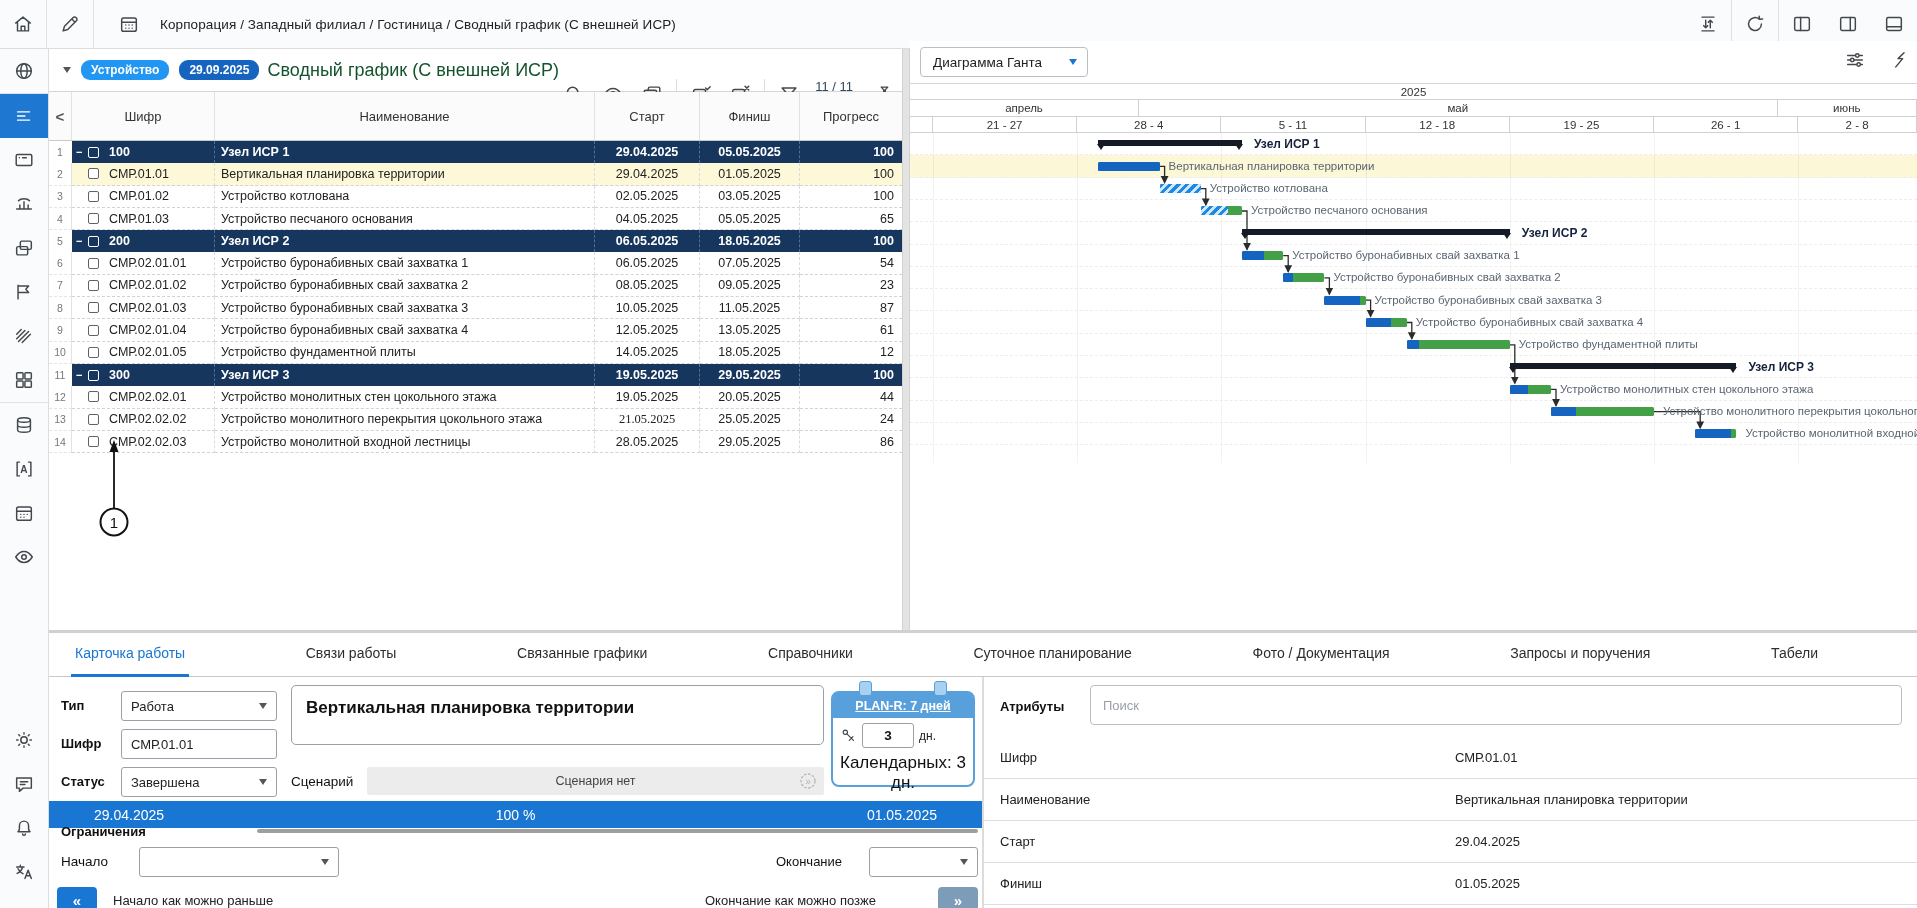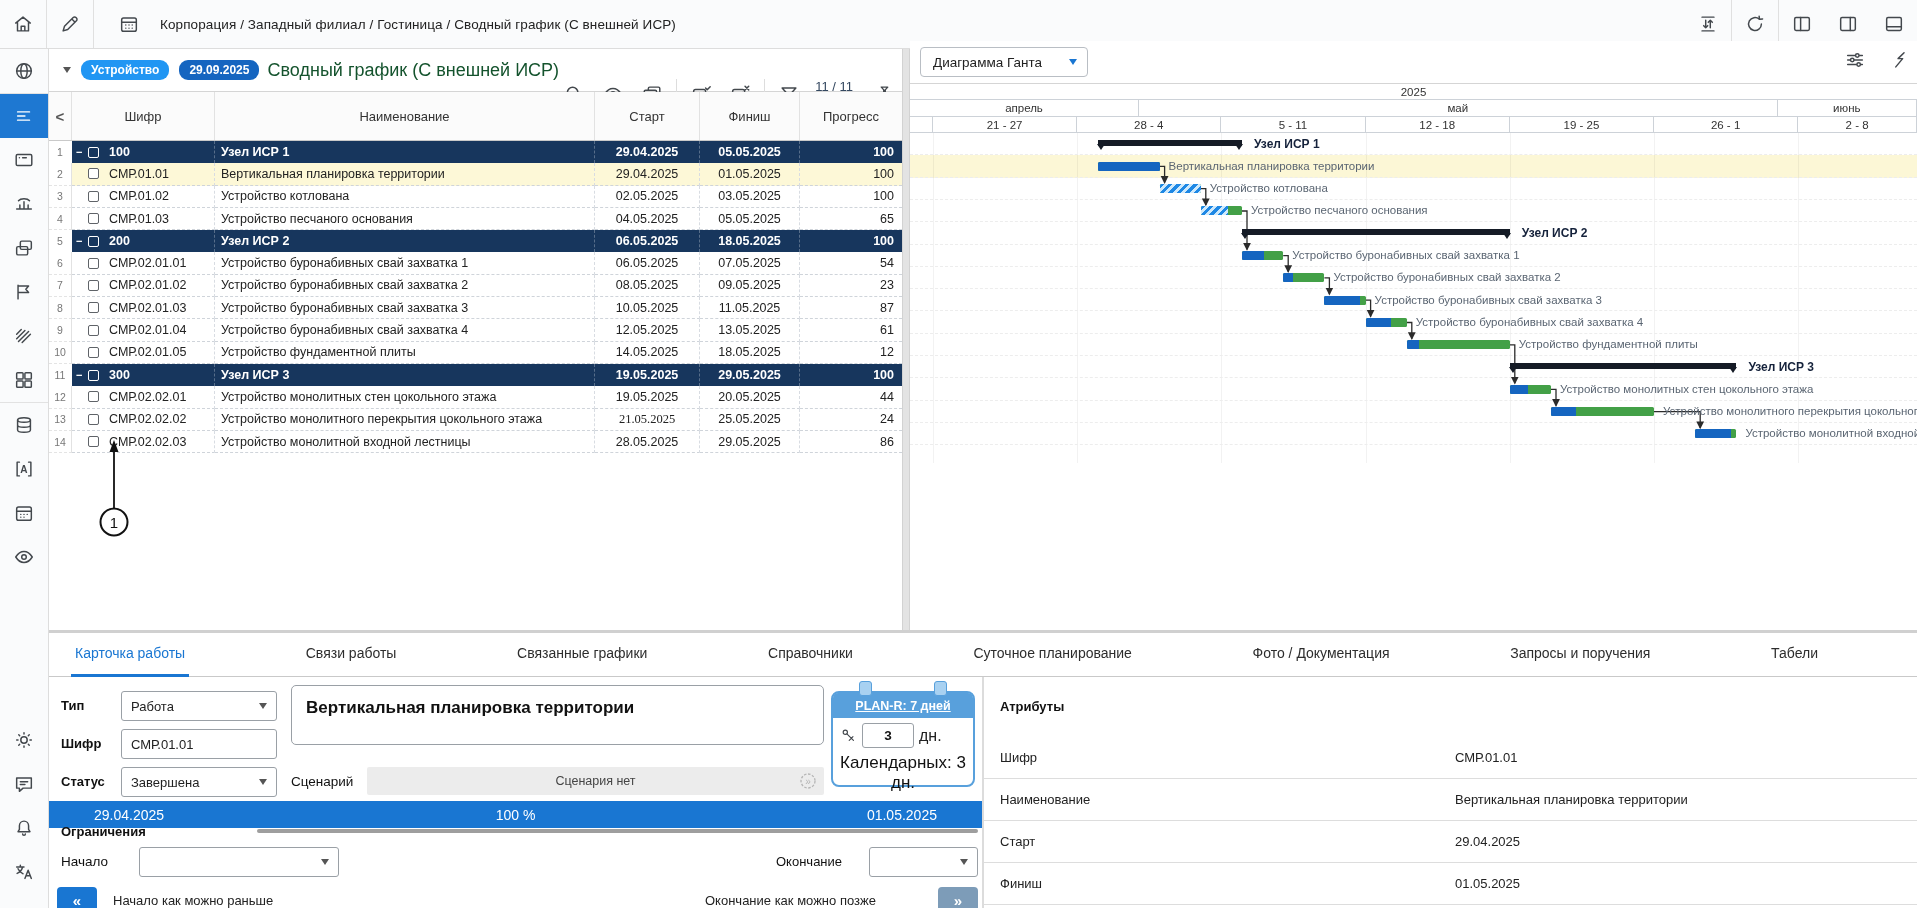--- a/index.html
+++ b/index.html
@@ -99,21 +99,21 @@
   .namebox { position:absolute; border:1px solid #9aa0a6; border-radius:5px; background:#fff; font-size:17px; font-weight:bold; color:#111; padding:12px 14px; overflow:hidden; }
   .scenfield { position:absolute; height:28px; background:#ececec; border-radius:2px; display:flex; align-items:center; justify-content:center; font-size:12.5px; color:#444; }
   .scen-gear { position:absolute; right:6px; top:4px; opacity:.55; }
 
   .planr { position:absolute; left:782px; top:14px; width:144px; height:96px; border:2px solid #58a0dc; border-radius:8px; background:#fff; }
   .planr .ear { position:absolute; top:-12px; width:13px; height:15px; background:#a8d1f1; border:1.5px solid #58a0dc; border-radius:3px; }
   .planr-head { height:25px; background:#58a0dc; border-radius:5px 5px 0 0; display:flex; align-items:center; justify-content:center; }
   .planr-head span { color:#fff; font-size:12.5px; font-weight:bold; text-decoration:underline; cursor:pointer; }
   .planr-mid { display:flex; align-items:center; padding:5px 7px 0 7px; gap:5px; }
   .dur-input { width:52px; height:25px; border:1px solid #9aa0a6; border-radius:3px; text-align:center; font-size:13.5px; font-weight:bold; font-family:inherit; color:#111; }
-  .dur-unit { font-size:16px; color:#222; }
+  .dur-unit { font-size:12px; color:#222; }
   .planr-foot { text-align:center; font-size:17px; color:#111; margin-top:5px; }
 
   .bluebar { position:absolute; left:0; top:124px; width:933px; height:27px; background:#1976d2; color:#fff; display:flex; align-items:center; justify-content:space-between; padding:0 45px; font-size:14px; }
   .constr-title { position:absolute; left:12px; top:147px; font-size:13px; font-weight:bold; color:#111; }
   .constr-line { position:absolute; left:208px; top:152px; width:721px; height:4px; background:#9e9e9e; border-radius:2px; }
   .hintrow { position:absolute; font-size:13px; color:#222; }
   .chevbtn { position:absolute; width:40px; height:26px; border-radius:4px; color:#fff; font-size:15px; font-weight:bold; display:flex; align-items:center; justify-content:center; cursor:pointer; }
   .chevbtn.blue { background:#1976d2; }
   .chevbtn.gray { background:#7d9cb8; }
 
@@ -763,20 +763,21 @@
       <span class="hintrow" style="left:656px;top:216px">Окончание как можно позже</span>
       <div class="chevbtn gray" style="left:889px;top:210px">
           <span>»</span>
         </div>
     </div>
 
     <div class="bdivider"></div>
 
     <div class="attrs">
       <span class="attr-title">Атрибуты</span>
+      <input class="attr-search" placeholder="Поиск" style="">
       <div class="attr-rows">
           <div class="attr-row">
             <div class="al">Шифр</div>
             <div class="av">СМР.01.01</div>
           </div>
           <div class="attr-row">
             <div class="al">Наименование</div>
             <div class="av">Вертикальная планировка территории</div>
           </div>
           <div class="attr-row">

